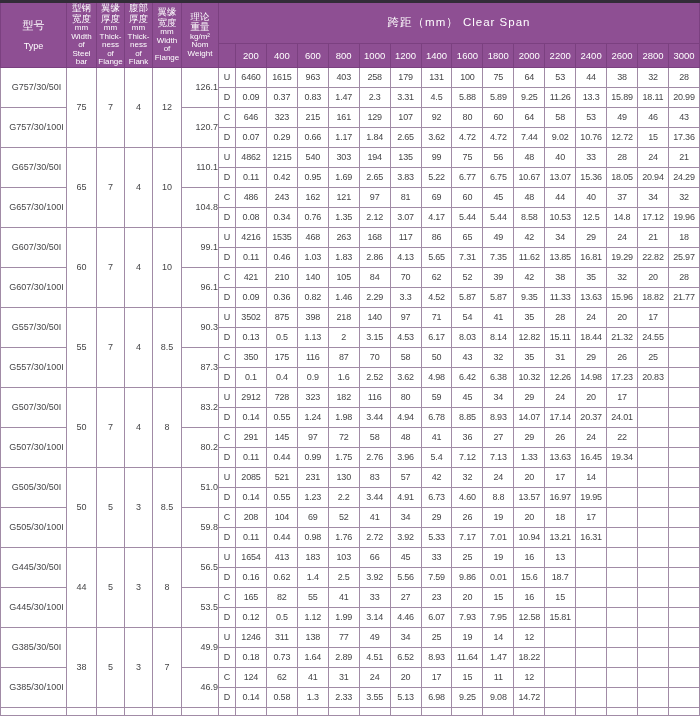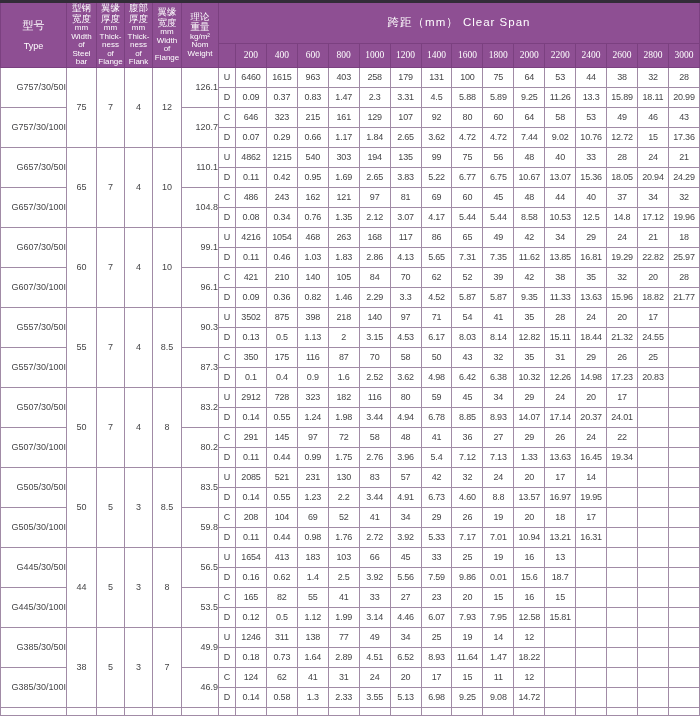--- a/index.html
+++ b/index.html
@@ -12,39 +12,39 @@
   th,td{padding:0;margin:0;overflow:hidden;}
 
   
   thead th{
     background:#8e4f93;color:#ffffff;font-weight:normal;
     border-right:1px solid #7b4080;border-bottom:1px solid #7b4080;
     border-left:1px solid #7b4080;
     text-align:center;vertical-align:middle;
   }
   tr.hdr-main{height:40px;}
-  tr.hdr-spans{height:24px;font-family:Liberation Serif, serif;}
+  tr.hdr-spans{height:24px;}
   .type-hd .cn{font-size:11px;line-height:14px;}
   .type-hd .en{font-size:9px;line-height:12px;margin-top:8px;}
   .spec-hd div{white-space:nowrap;}
   .spec-hd .cn{font-size:9.5px;line-height:10.5px;}
   .spec-hd .en{font-size:8px;line-height:8.5px;}
   .clearspan-hd{font-size:11.5px;letter-spacing:1px;}
   .span-val{font-size:9.5px;}
   .marker-hd{background:#8e4f93;}
 
   
   tbody tr{height:20px;}
   tbody tr.partial{height:8px;}
   tbody td{
     border:1px solid #a18ba6;background:#ffffff;
     font-size:9px;color:#454547;text-align:center;vertical-align:middle;
     line-height:1;
   }
-  td.type-cell{text-align:right;padding-left:6px;font-size:9px;color:#454547;}
+  td.type-cell{text-align:center;padding-left:6px;font-size:9px;color:#454547;}
   td.weight-cell{font-size:9px;text-align:right;}
   td.marker-cell{font-size:9px;}
   td.val-cell{font-size:9px;letter-spacing:-0.2px;}
 </style>
 </head>
 <body>
 
 <div class="page">
   <table>
     <colgroup>
@@ -303,21 +303,21 @@
         </tr>
         <tr>
           <td rowspan="2" class="type-cell">G607/30/50I</td>
           <td rowspan="4" class="spec-cell">60</td>
           <td rowspan="4" class="spec-cell">7</td>
           <td rowspan="4" class="spec-cell">4</td>
           <td rowspan="4" class="spec-cell">10</td>
           <td rowspan="2" class="weight-cell">99.1</td>
           <td class="marker-cell">U</td>
           <td class="val-cell">4216</td>
-          <td class="val-cell">1054</td>
+          <td class="val-cell">1535</td>
           <td class="val-cell">468</td>
           <td class="val-cell">263</td>
           <td class="val-cell">168</td>
           <td class="val-cell">117</td>
           <td class="val-cell">86</td>
           <td class="val-cell">65</td>
           <td class="val-cell">49</td>
           <td class="val-cell">42</td>
           <td class="val-cell">34</td>
           <td class="val-cell">29</td>
@@ -540,21 +540,21 @@
           <td class="val-cell">19.34</td>
           <td class="val-cell"></td>
           <td class="val-cell"></td>
         </tr>
         <tr>
           <td rowspan="2" class="type-cell">G505/30/50I</td>
           <td rowspan="4" class="spec-cell">50</td>
           <td rowspan="4" class="spec-cell">5</td>
           <td rowspan="4" class="spec-cell">3</td>
           <td rowspan="4" class="spec-cell">8.5</td>
-          <td rowspan="2" class="weight-cell">83.5</td>
+          <td rowspan="2" class="weight-cell">51.0</td>
           <td class="marker-cell">U</td>
           <td class="val-cell">2085</td>
           <td class="val-cell">521</td>
           <td class="val-cell">231</td>
           <td class="val-cell">130</td>
           <td class="val-cell">83</td>
           <td class="val-cell">57</td>
           <td class="val-cell">42</td>
           <td class="val-cell">32</td>
           <td class="val-cell">24</td>

